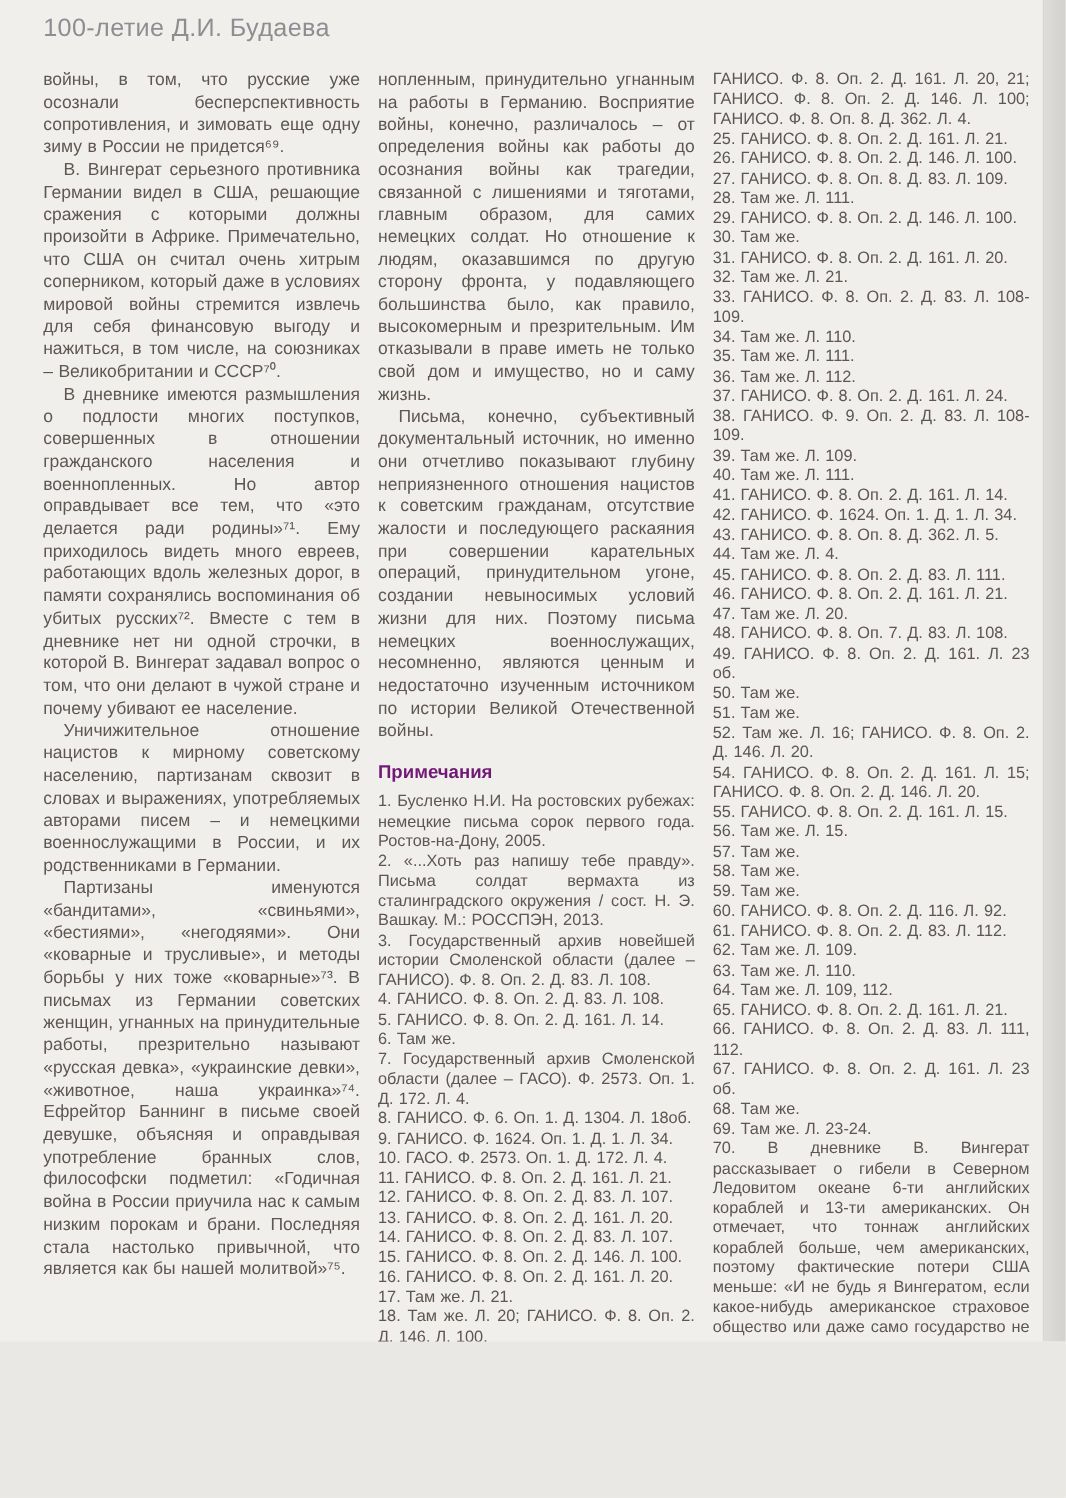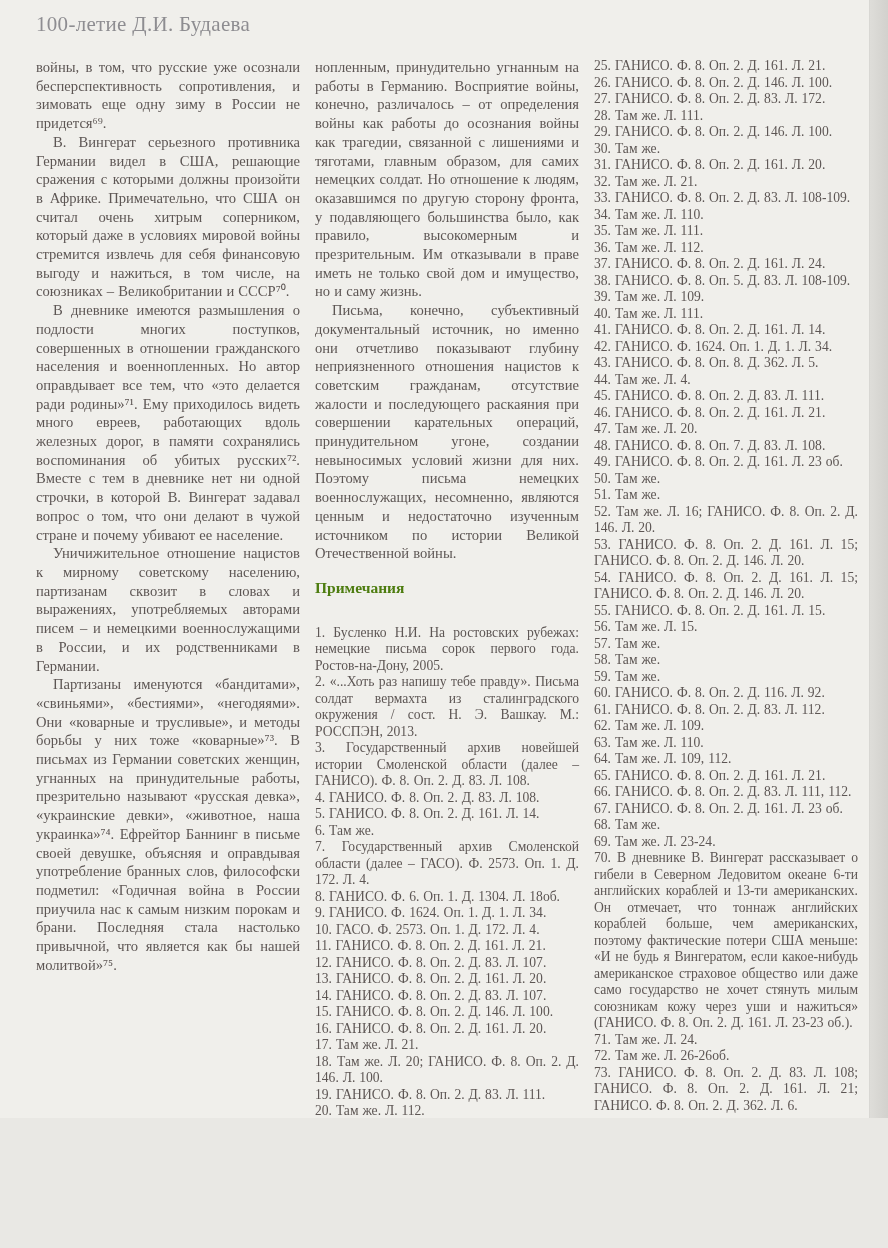--- a/index.html
+++ b/index.html
@@ -2,21 +2,21 @@
 <html lang="ru"><head>
 <meta charset="utf-8">
 <style>
   html,body { margin:0; padding:0; }
   body { background:#e9e8e4; }
   .page {
     position:relative;
     width:888px; height:1118px;
     background:#f0efeb;
     overflow:hidden;
-    font-family:Liberation Serif, serif;
+    font-family:Liberation Sans, sans-serif;
     color:#5d5654;
     -webkit-font-smoothing:antialiased;
   }
   .edge-strip {
     position:absolute; top:0; right:0; height:100%; width:18px;
     background:linear-gradient(to right,#deddd9 0%,#d2d1cd 100%);
     border-left:1px solid #d8d7d3;
   }
   .page-header {
     position:absolute; top:12px; left:36px;
@@ -28,22 +28,22 @@
   }
   .col { flex:0 0 264px; width:264px; }
   .col p {
     margin:0;
     font-size:14.6px; line-height:18.7px;
     text-align:justify;
     word-spacing:0.5px;
   }
   .col p.ind { text-indent:17px; }
   .notes-heading {
-    margin:16px 0 28px 0;
-    font-size:15.5px; font-weight:bold; color:#4d7c0f;
+    margin:16px 0 7px 0;
+    font-size:15.5px; font-weight:bold; color:#701a75;
   }
   .notes p {
     font-size:13.6px; line-height:16.5px;
     text-align:justify; margin:0;
   }
   .page-footer {
     position:absolute; left:36px; top:1184px;
     font-size:17px; color:#9b9a98;
     display:flex; align-items:baseline;
   }
@@ -102,49 +102,49 @@
           <p>20. Там же. Л. 112.</p>
           <p>21. ГАНИСО. Ф. 8. Оп. 2. Д. 161. Л. 21.</p>
           <p>22. Там же. Л. 20.</p>
           <p>23. ГАНИСО. Ф. 8. Оп. 8. Д. 362. Л. 4, 6.</p>
           <p>24. ГАНИСО. Ф. 8. Оп. 2. Д. 83. Л. 107;</p>
         </div>
     </div>
 
     <div class="col">
       <div class="notes">
+          <p>ГАНИСО. Ф. 8. Оп. 2. Д. 161. Л. 20, 21; ГАНИСО. Ф. 8. Оп. 2. Д. 146. Л. 100; ГАНИСО. Ф. 8. Оп. 8. Д. 362. Л. 4.</p>
           <p>25. ГАНИСО. Ф. 8. Оп. 2. Д. 161. Л. 21.</p>
           <p>26. ГАНИСО. Ф. 8. Оп. 2. Д. 146. Л. 100.</p>
-          <p>27. ГАНИСО. Ф. 8. Оп. 2. Д. 83. Л. 172.</p>
+          <p>27. ГАНИСО. Ф. 8. Оп. 8. Д. 83. Л. 109.</p>
           <p>28. Там же. Л. 111.</p>
           <p>29. ГАНИСО. Ф. 8. Оп. 2. Д. 146. Л. 100.</p>
           <p>30. Там же.</p>
           <p>31. ГАНИСО. Ф. 8. Оп. 2. Д. 161. Л. 20.</p>
           <p>32. Там же. Л. 21.</p>
           <p>33. ГАНИСО. Ф. 8. Оп. 2. Д. 83. Л. 108-109.</p>
           <p>34. Там же. Л. 110.</p>
           <p>35. Там же. Л. 111.</p>
           <p>36. Там же. Л. 112.</p>
           <p>37. ГАНИСО. Ф. 8. Оп. 2. Д. 161. Л. 24.</p>
-          <p>38. ГАНИСО. Ф. 8. Оп. 5. Д. 83. Л. 108-109.</p>
+          <p>38. ГАНИСО. Ф. 9. Оп. 2. Д. 83. Л. 108-109.</p>
           <p>39. Там же. Л. 109.</p>
           <p>40. Там же. Л. 111.</p>
           <p>41. ГАНИСО. Ф. 8. Оп. 2. Д. 161. Л. 14.</p>
           <p>42. ГАНИСО. Ф. 1624. Оп. 1. Д. 1. Л. 34.</p>
           <p>43. ГАНИСО. Ф. 8. Оп. 8. Д. 362. Л. 5.</p>
           <p>44. Там же. Л. 4.</p>
           <p>45. ГАНИСО. Ф. 8. Оп. 2. Д. 83. Л. 111.</p>
           <p>46. ГАНИСО. Ф. 8. Оп. 2. Д. 161. Л. 21.</p>
           <p>47. Там же. Л. 20.</p>
           <p>48. ГАНИСО. Ф. 8. Оп. 7. Д. 83. Л. 108.</p>
           <p>49. ГАНИСО. Ф. 8. Оп. 2. Д. 161. Л. 23 об.</p>
           <p>50. Там же.</p>
           <p>51. Там же.</p>
           <p>52. Там же. Л. 16; ГАНИСО. Ф. 8. Оп. 2. Д. 146. Л. 20.</p>
-          <p>53. ГАНИСО. Ф. 8. Оп. 2. Д. 161. Л. 15; ГАНИСО. Ф. 8. Оп. 2. Д. 146. Л. 20.</p>
           <p>54. ГАНИСО. Ф. 8. Оп. 2. Д. 161. Л. 15; ГАНИСО. Ф. 8. Оп. 2. Д. 146. Л. 20.</p>
           <p>55. ГАНИСО. Ф. 8. Оп. 2. Д. 161. Л. 15.</p>
           <p>56. Там же. Л. 15.</p>
           <p>57. Там же.</p>
           <p>58. Там же.</p>
           <p>59. Там же.</p>
           <p>60. ГАНИСО. Ф. 8. Оп. 2. Д. 116. Л. 92.</p>
           <p>61. ГАНИСО. Ф. 8. Оп. 2. Д. 83. Л. 112.</p>
           <p>62. Там же. Л. 109.</p>
           <p>63. Там же. Л. 110.</p>

